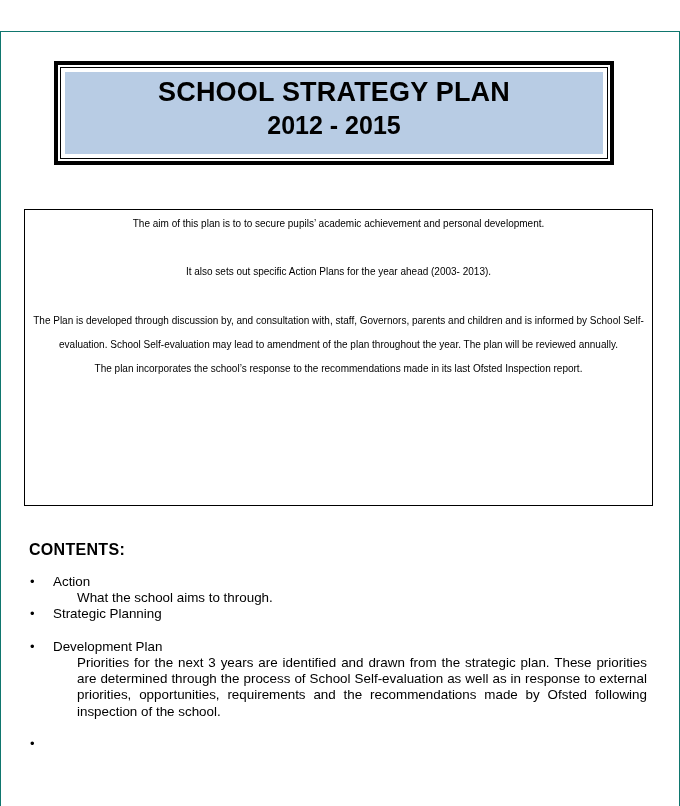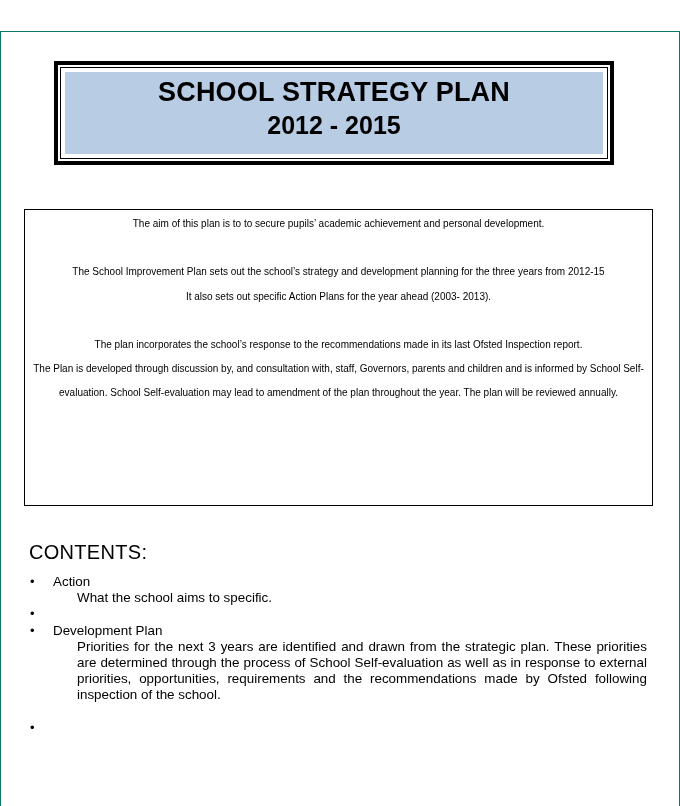--- a/index.html
+++ b/index.html
@@ -40,21 +40,21 @@
   }
   .intro-text {
     position: absolute; left: 4px; right: 4px; top: 2px;
     font-size: 10px; line-height: 24.2px; text-align: center;
   }
   .intro-text p { margin: 0; }
   .intro-text .gap { height: 24.2px; }
   
   .contents-heading {
     position: absolute; left: 28px; top: 509px;
-    font-size: 20px; font-weight: normal; letter-spacing: 0.3px;
+    font-size: 16px; font-weight: bold; letter-spacing: 0.3px;
   }
   .contents-list {
     position: absolute; left: 0; top: 542px; width: 680px;
     font-size: 13.4px; line-height: 16.2px;
   }
   .item { position: relative; }
   .bullet {
     position: absolute; left: 29px; top: 0;
     font-size: 13px;
   }
@@ -76,38 +76,38 @@
         <div class="title-line1">SCHOOL STRATEGY PLAN</div>
         <div class="title-line2">2012 - 2015</div>
       </div>
     </div>
   </div>
 
   <div class="intro-box">
     <div class="intro-text">
       <p>The aim of this plan is to to secure pupils’ academic achievement and personal development.</p>
       <div class="gap"></div>
-      <p>The School Improvement Plan sets out the school’s strategy and development planning for the three years from 2012-15</p>
       <p>It also sets out specific Action Plans for the year ahead (2003- 2013).</p>
       <div class="gap"></div>
+      <p>The Plan is developed through discussion by, and consultation with, staff, Governors, parents and children and is informed by School Self-evaluation. School Self-evaluation may lead to amendment of the plan throughout the year.  The plan will be reviewed annually.</p>
       <p>The plan incorporates the school’s response to the recommendations made in its last Ofsted Inspection report.</p>
-      <p>The Plan is developed through discussion by, and consultation with, staff, Governors, parents and children and is informed by School Self-evaluation. School Self-evaluation may lead to amendment of the plan throughout the year.  The plan will be reviewed annually.</p>
     </div>
   </div>
 
   <div class="contents-heading">CONTENTS:</div>
 
   <div class="contents-list">
     <div class="item">
       <span class="bullet">•</span>
       <div class="item-label">Action</div>
-      <div class="item-desc">What the school aims to specific.</div>
+      <div class="item-desc">What the school aims to through.</div>
     </div>
     <div class="item">
       <span class="bullet">•</span>
+      <div class="item-label">Strategic Planning</div>
     </div>
     <div class="item-spacer"></div>
     <div class="item">
       <span class="bullet">•</span>
       <div class="item-label">Development Plan</div>
       <div class="item-desc justify">Priorities for the next 3 years are identified and drawn from the strategic plan.  These priorities are determined through the process of School Self-evaluation as well as in response to external priorities, opportunities, requirements and the recommendations made by Ofsted following inspection of the school.</div>
     </div>
     <div class="item-spacer"></div>
     <div class="item">
       <span class="bullet">•</span>

